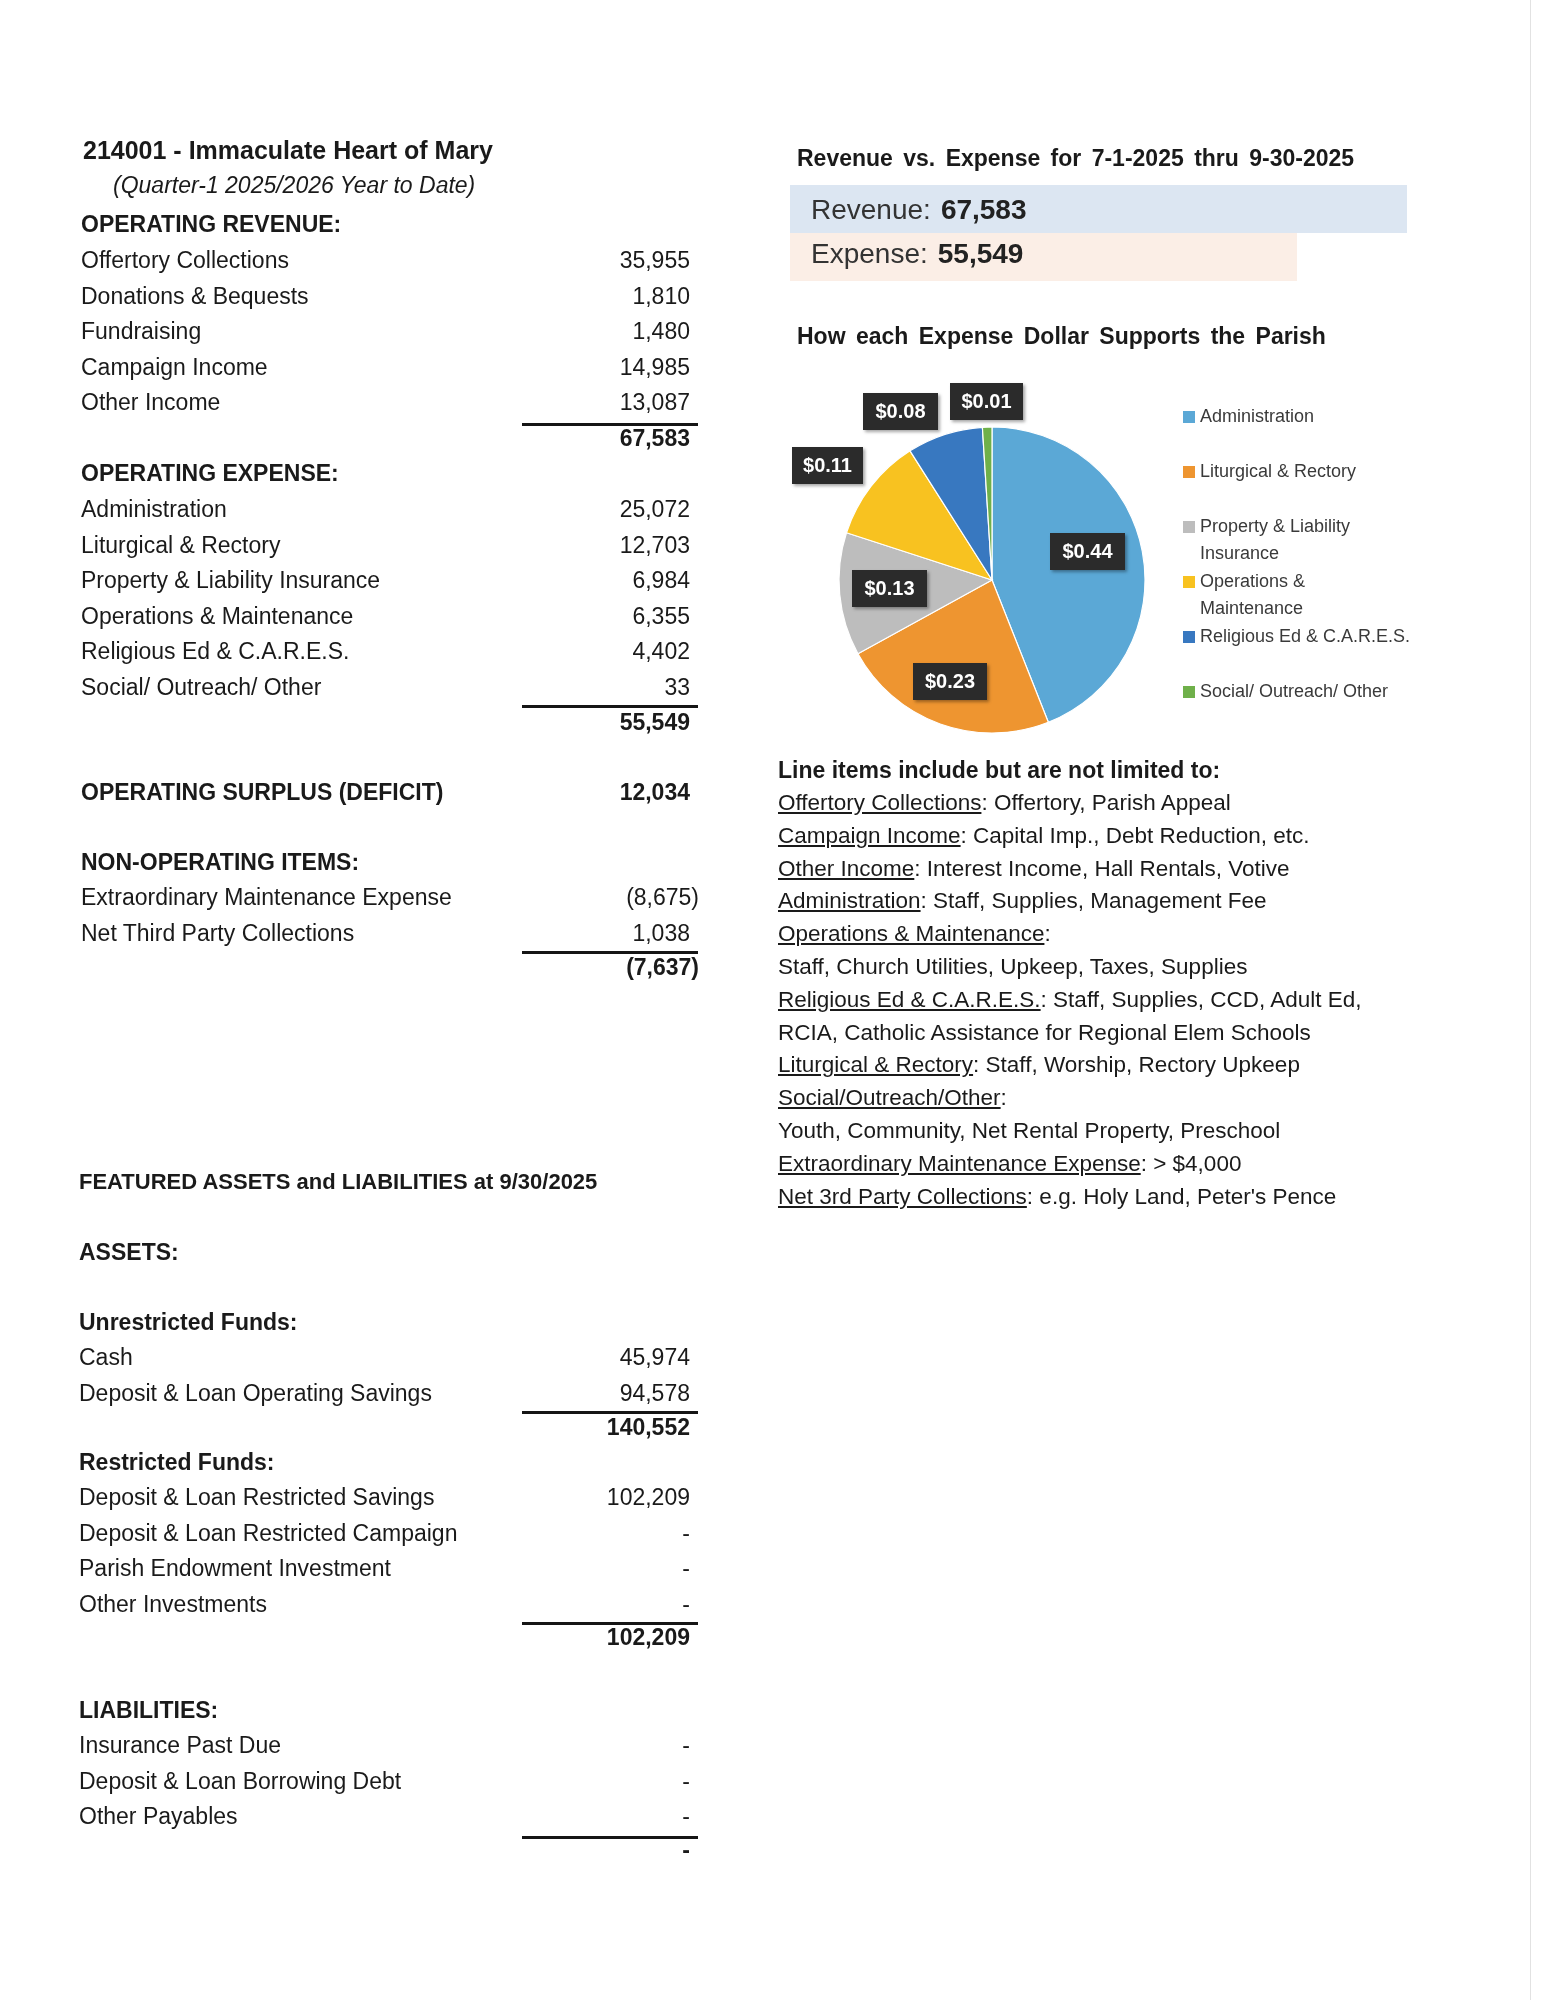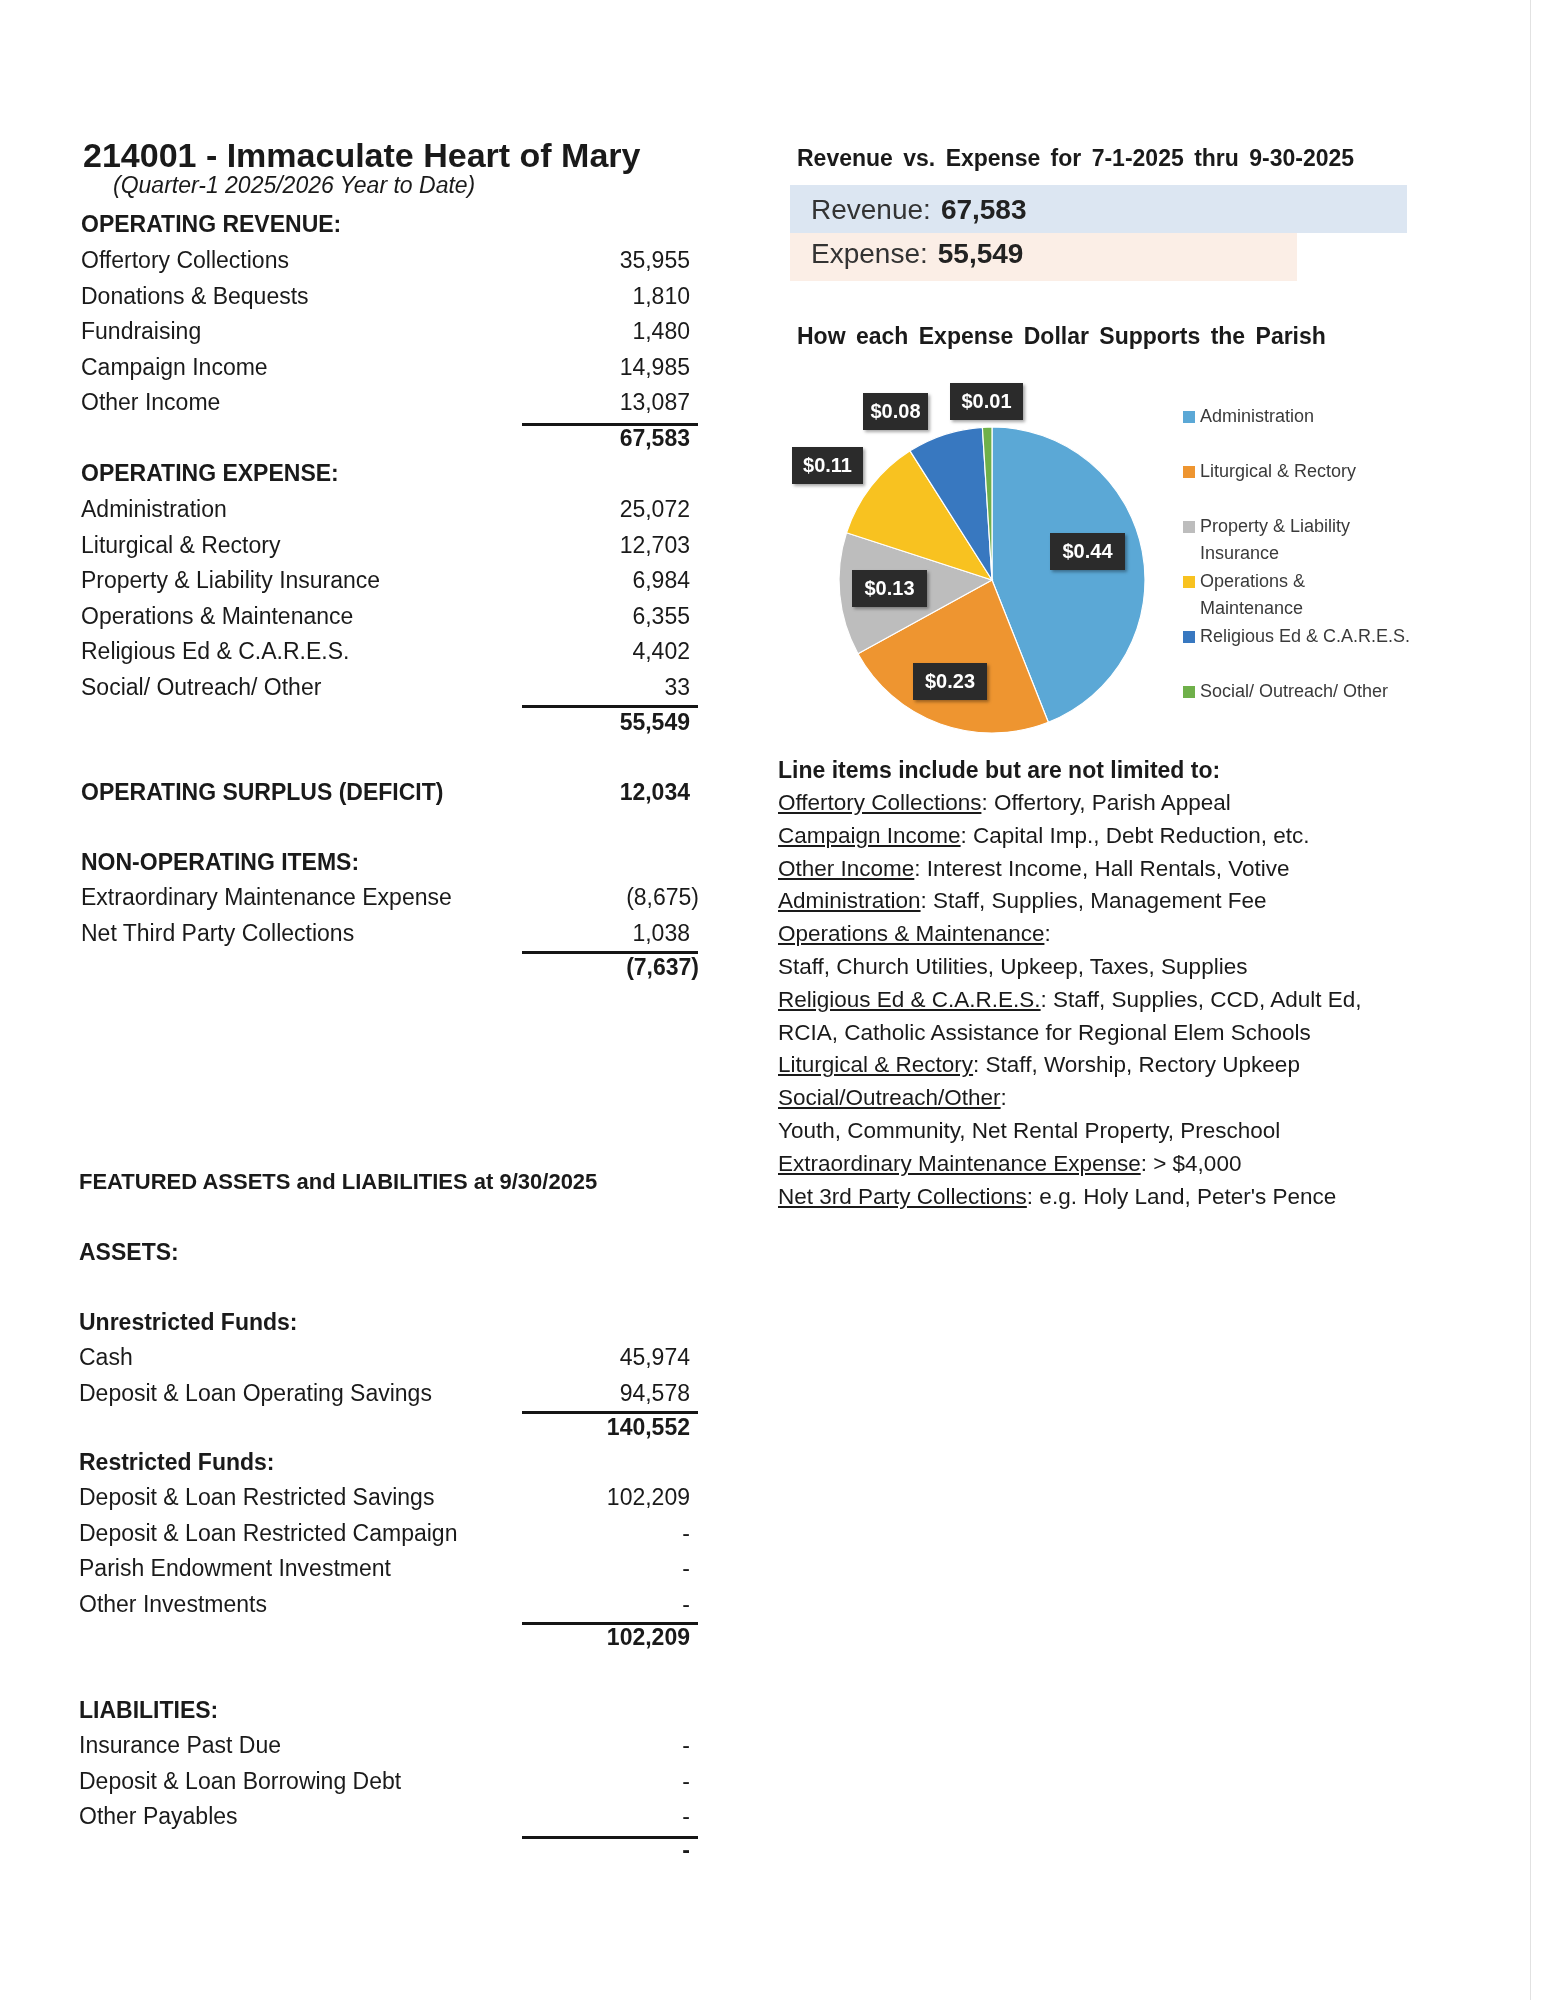--- a/index.html
+++ b/index.html
@@ -4,21 +4,21 @@
 <style>
   html, body { margin:0; padding:0; background:#ffffff; }
   body { width:1545px; height:2000px; position:relative; overflow:hidden;
          font-family:"Liberation Sans", sans-serif; color:#1a1a1a; }
   .page-edge { position:absolute; left:1530px; top:0; width:1px; height:2000px; background:#e2e2e2; }
   .abs { position:absolute; white-space:nowrap; }
   .lt { font-size:23px; line-height:28px; }
   .b { font-weight:bold; }
   .num { text-align:right; width:200px; }
   .uline { position:absolute; height:3px; background:#151515; }
-  .title { font-size:34px; font-weight:bold; }
+  .title { font-size:25px; font-weight:bold; }
   .subtitle { font-size:23px; font-style:italic; }
   .rt-title { font-size:23px; font-weight:bold; word-spacing:4px; }
   .bar { position:absolute; }
   .bar-text { position:absolute; font-size:28px; line-height:28px; color:#333; }
   .bar-text .bv { font-weight:bold; color:#222; margin-left:10px; }
   .lbl { position:absolute; background:#2b2b2b; color:#fff; font-weight:bold; font-size:20px;
          display:flex; align-items:center; justify-content:center; box-shadow:2px 2px 3px rgba(0,0,0,0.35); }
   .legend-item { position:absolute; font-size:18px; line-height:27px; color:#3a3a3a; display:flex; }
   .legend-swatch { width:12px; height:12px; margin-top:8px; margin-right:5px; flex:0 0 12px; }
   .note { font-size:22.5px; line-height:28px; }
@@ -118,21 +118,21 @@
     <path d="M992,580 L857.93,653.71 A153,153 0 0 1 846.49,532.72 Z" fill="#BDBDBD" stroke="#ffffff" stroke-width="1.2"></path>
     <path d="M992,580 L846.49,532.72 A153,153 0 0 1 910.02,450.82 Z" fill="#F8C220" stroke="#ffffff" stroke-width="1.2"></path>
     <path d="M992,580 L910.02,450.82 A153,153 0 0 1 982.39,427.30 Z" fill="#3878C0" stroke="#ffffff" stroke-width="1.2"></path>
     <path d="M992,580 L982.39,427.30 A153,153 0 0 1 992.00,427.00 Z" fill="#6FB04A" stroke="#ffffff" stroke-width="1.2"></path>
   </svg>
 <div id="pie-labels">
     <div class="lbl" style="left: 1050px; top: 533px; width: 75px; height: 37px;">$0.44</div>
     <div class="lbl" style="left: 913px; top: 663px; width: 74px; height: 37px;">$0.23</div>
     <div class="lbl" style="left: 852px; top: 570px; width: 75px; height: 37px;">$0.13</div>
     <div class="lbl" style="left: 792px; top: 447px; width: 71px; height: 37px;">$0.11</div>
-    <div class="lbl" style="left: 863px; top: 393px; width: 65px; height: 37px;">$0.08</div>
+    <div class="lbl" style="left: 863px; top: 393px; width: 75px; height: 37px;">$0.08</div>
     <div class="lbl" style="left: 950px; top: 383px; width: 73px; height: 37px;">$0.01</div>
   </div>
 <div id="legend">
     <div class="legend-item" style="left: 1183px; top: 403px;">
       <span class="legend-swatch" style="background: rgb(91, 168, 214);"></span>
       <span>
         <div>Administration</div>
       </span>
     </div>
     <div class="legend-item" style="left: 1183px; top: 458px;">

